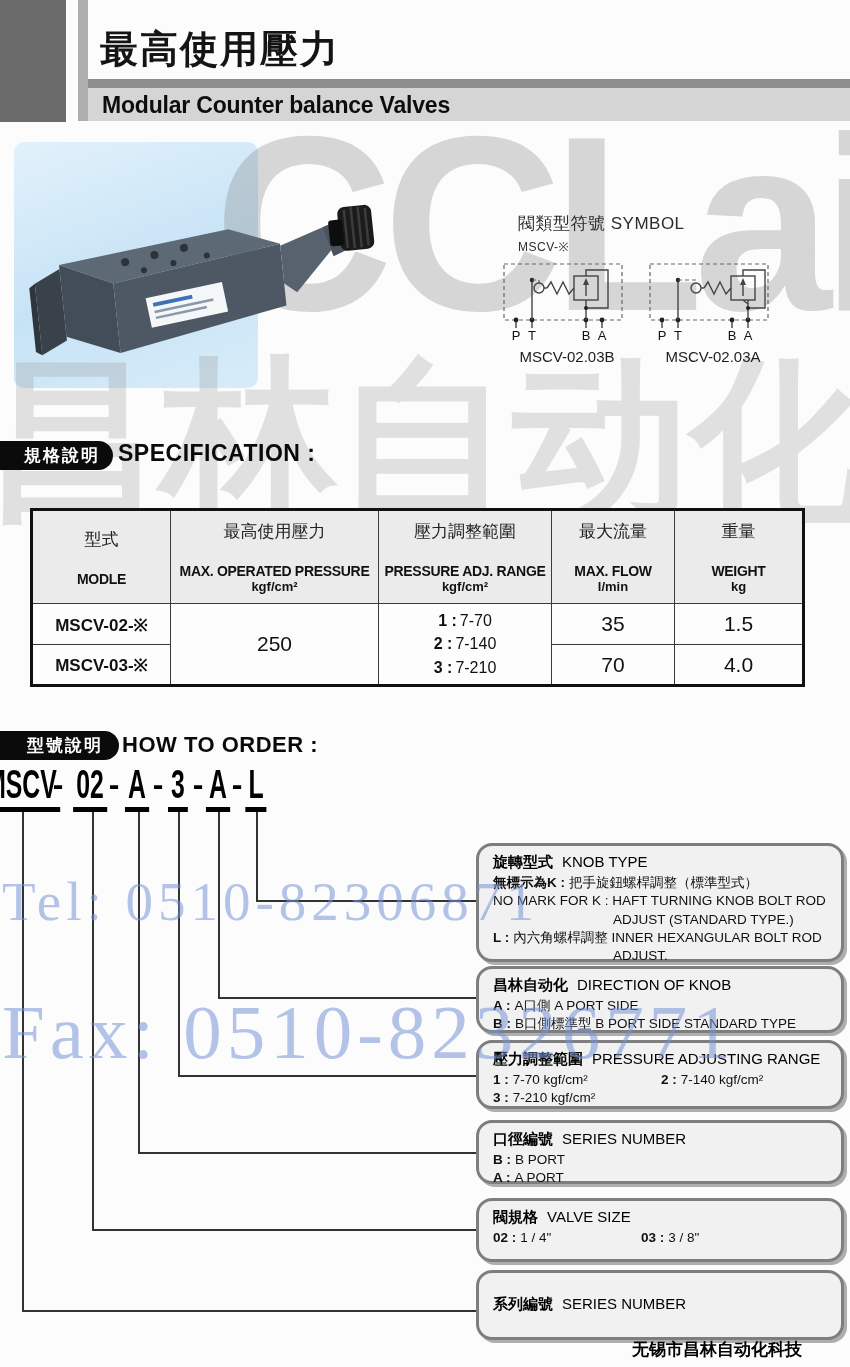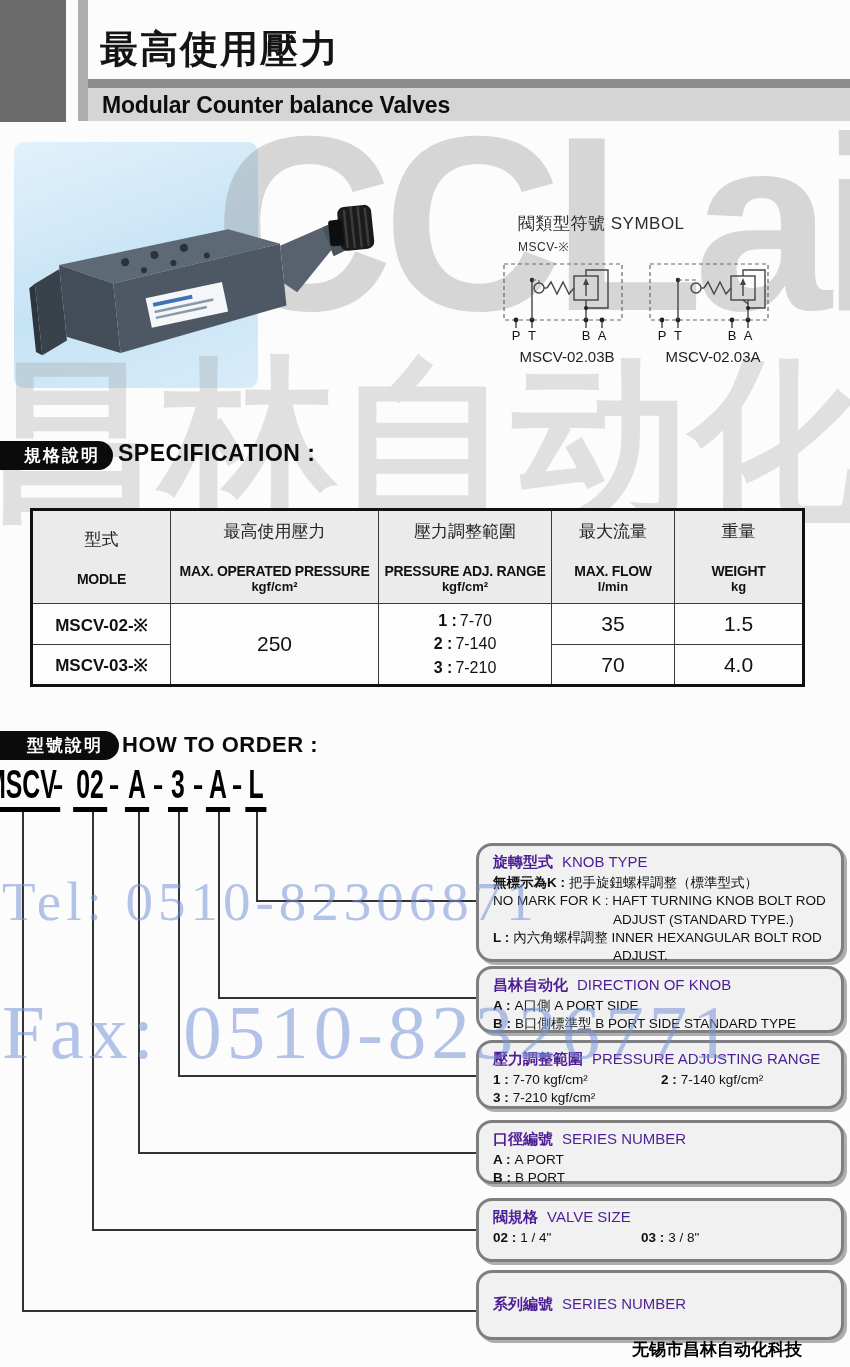--- a/index.html
+++ b/index.html
@@ -82,21 +82,21 @@
 
   
   .bx{left:476px;width:368px;background:#f1f1f1;border:3px solid #7e7e7e;border-radius:16px;
       box-shadow:3px 3px 0 rgba(110,110,110,0.55);z-index:3;box-sizing:border-box;padding:7px 14px;}
   .b1{top:843px;height:119px;}
   .b2{top:966px;height:67px;}
   .b3{top:1040px;height:69px;}
   .b4{top:1120px;height:64px;}
   .b5{top:1198px;height:64px;}
   .b6{top:1270px;height:70px;padding-top:22px;}
-  .bx-t{font-size:15px;margin-bottom:2px;color:#4c1d95;}
+  .bx-t{font-size:15px;margin-bottom:2px;color:#000000;}
   .bx-t b{margin-right:9px;}
   .bx-l{font-size:13.5px;line-height:1.36;color:#101010;}
   .bx-l b{margin-right:4px;}
   .indent{padding-left:120px;}
   .colw span.cfirst{display:inline-block;min-width:168px;}
   .colw5 span.cfirst{display:inline-block;min-width:148px;}
 
   
   .footer{left:632px;top:1338px;font-size:17px;font-weight:bold;color:#000;z-index:4;white-space:nowrap;}
 </style>
@@ -297,22 +297,22 @@
   </div>
 
   <div class="abs bx b3">
     <div class="bx-t"><b>壓力調整範圍</b><span>PRESSURE ADJUSTING RANGE</span></div>
     <div class="bx-l colw"><span class="cfirst"><b>1 :</b><span>7-70 kgf/cm²</span></span><span><b>2 :</b><span>7-140 kgf/cm²</span></span></div>
     <div class="bx-l"><b>3 :</b><span>7-210 kgf/cm²</span></div>
   </div>
 
   <div class="abs bx b4">
     <div class="bx-t"><b>口徑編號</b><span>SERIES NUMBER</span></div>
+    <div class="bx-l"><b>B :</b><span>B PORT</span></div>
     <div class="bx-l"><b>A :</b><span>A PORT</span></div>
-    <div class="bx-l"><b>B :</b><span>B PORT</span></div>
   </div>
 
   <div class="abs bx b5">
     <div class="bx-t"><b>閥規格</b><span>VALVE SIZE</span></div>
     <div class="bx-l colw5"><span class="cfirst"><b>02 :</b><span>1 / 4"</span></span><span><b>03 :</b><span>3 / 8"</span></span></div>
   </div>
 
   <div class="abs bx b6">
     <div class="bx-t"><b>系列編號</b><span>SERIES NUMBER</span></div>
   </div>

